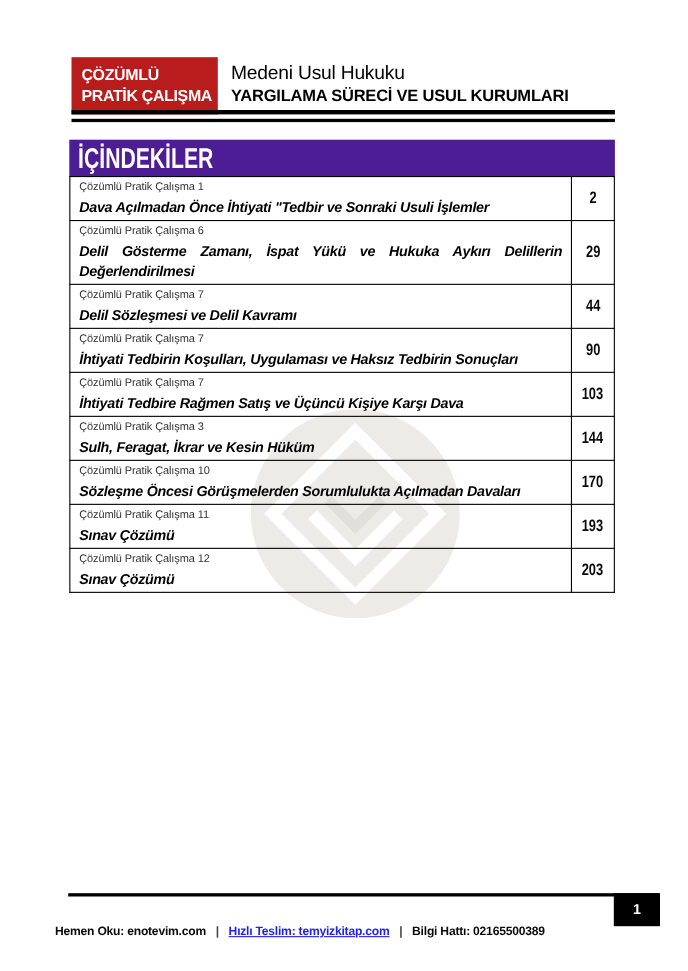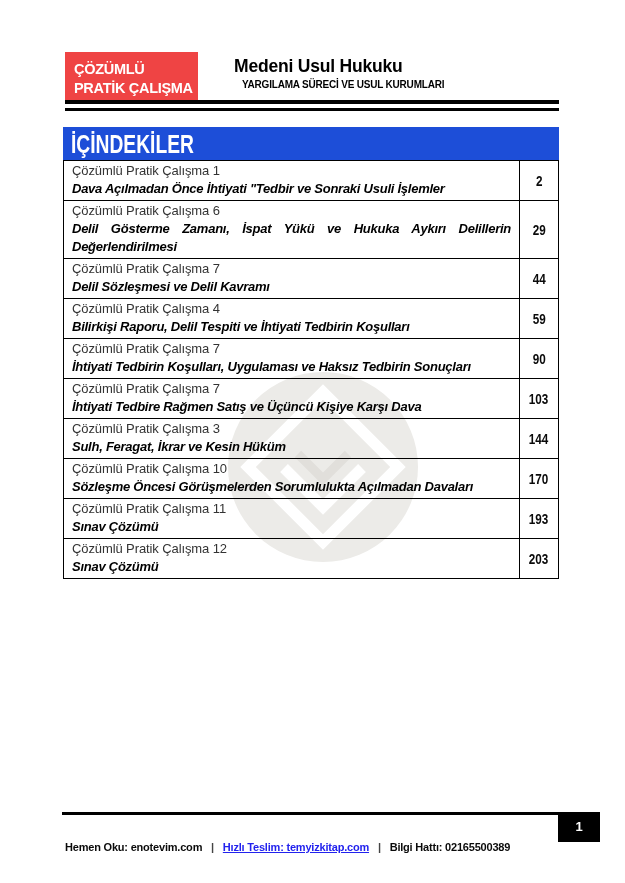--- a/index.html
+++ b/index.html
@@ -10,53 +10,51 @@
     background: #ffffff;
     font-family: "Liberation Sans", sans-serif;
     overflow: hidden;
   }
 
   
   .header-box {
     position: absolute;
     left: 65px; top: 52px;
     width: 133px; height: 52px;
-    background: #ef4444;
+    background: #b91c1c;
     color: #ffffff;
     padding-left: 9px;
     box-sizing: border-box;
     padding-top: 8px;
   }
   .header-box .hline {
     font-weight: bold;
     font-size: 14.5px;
     line-height: 19px;
     letter-spacing: -0.3px;
     white-space: nowrap;
   }
   .header-titles {
     position: absolute;
     left: 210px; top: 56px;
     color: #000;
   }
   .header-title {
-    font-weight: bold;
+    font-weight: normal;
     font-size: 17.5px;
     line-height: 20px;
     letter-spacing: -0.2px;
     white-space: nowrap;
-    margin-left: 24px;
   }
   .header-subtitle {
     font-weight: bold;
-    font-size: 10px;
+    font-size: 15px;
     margin-top: 3px;
     letter-spacing: -0.2px;
     white-space: nowrap;
-    margin-left: 32px;
   }
   .double-rule {
     position: absolute;
     left: 65px; top: 100px;
     width: 494px;
     height: 4px;
     border-top: 4px solid #000;
     border-bottom: 3px solid #000;
   }
 
@@ -67,21 +65,21 @@
     width: 190px; height: 190px;
   }
 
   
   .toc {
     position: absolute;
     left: 63px; top: 127px;
     width: 496px;
   }
   .toc-head {
-    background: #1d4ed8;
+    background: #4c1d95;
     color: #ffffff;
     height: 33px;
     line-height: 34px;
     padding-left: 8px;
     overflow: hidden;
   }
   .toc-head-label {
     display: inline-block;
     font-weight: bold;
     font-size: 26px;
@@ -102,21 +100,21 @@
   }
   td.cell-main {
     padding: 1px 8px 2px 8px;
   }
   td.cell-page {
     width: 38px;
     text-align: center;
     padding: 0;
   }
   .entry-label {
-    font-size: 13px;
+    font-size: 10px;
     color: #333333;
     line-height: 18px;
     letter-spacing: -0.1px;
     white-space: nowrap;
   }
   .entry-title {
     font-size: 13px;
     font-weight: bold;
     font-style: italic;
     color: #000000;
@@ -145,21 +143,21 @@
     width: 42px; height: 30px;
     background: #000;
     color: #fff;
     text-align: center;
     line-height: 30px;
     font-weight: bold;
     font-size: 13px;
   }
   .footer-text {
     position: absolute;
-    left: 65px; top: 841px;
+    left: 50px; top: 841px;
     font-weight: bold;
     font-size: 11px;
     color: #0a0a0a;
     letter-spacing: -0.2px;
     white-space: nowrap;
   }
   .footer-sep {
     color: #444;
     margin: 0 6px;
   }
@@ -222,29 +220,20 @@
   <tr>
     <td class="cell-main">
       <div class="entry-label">Çözümlü Pratik Çalışma 7</div>
       <div class="entry-title">Delil Sözleşmesi ve Delil Kavramı</div>
     </td>
     <td class="cell-page">
       <span class="pagenum">44</span>
     </td>
   </tr>
 
-  <tr>
-    <td class="cell-main">
-      <div class="entry-label">Çözümlü Pratik Çalışma 4</div>
-      <div class="entry-title">Bilirkişi Raporu, Delil Tespiti ve İhtiyati Tedbirin Koşulları</div>
-    </td>
-    <td class="cell-page">
-      <span class="pagenum">59</span>
-    </td>
-  </tr>
 
 
   <tr>
     <td class="cell-main">
       <div class="entry-label">Çözümlü Pratik Çalışma 7</div>
       <div class="entry-title">İhtiyati Tedbirin Koşulları, Uygulaması ve Haksız Tedbirin Sonuçları</div>
     </td>
     <td class="cell-page">
       <span class="pagenum">90</span>
     </td>

